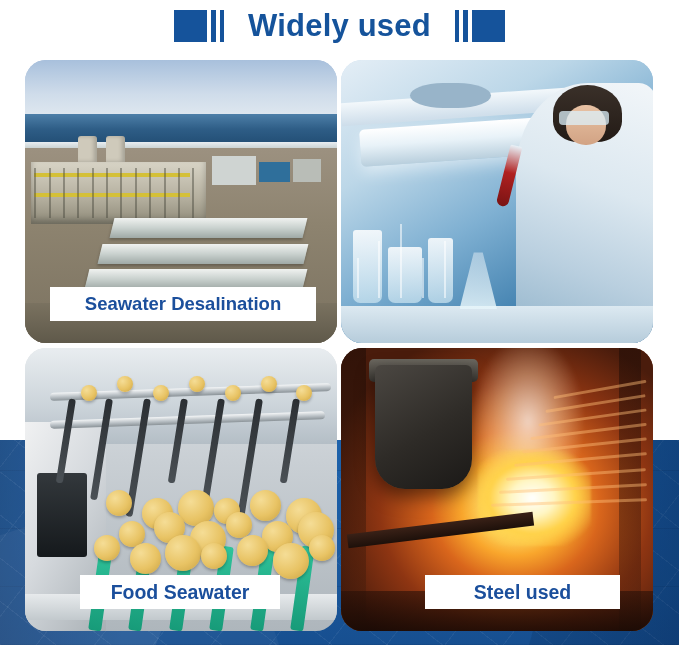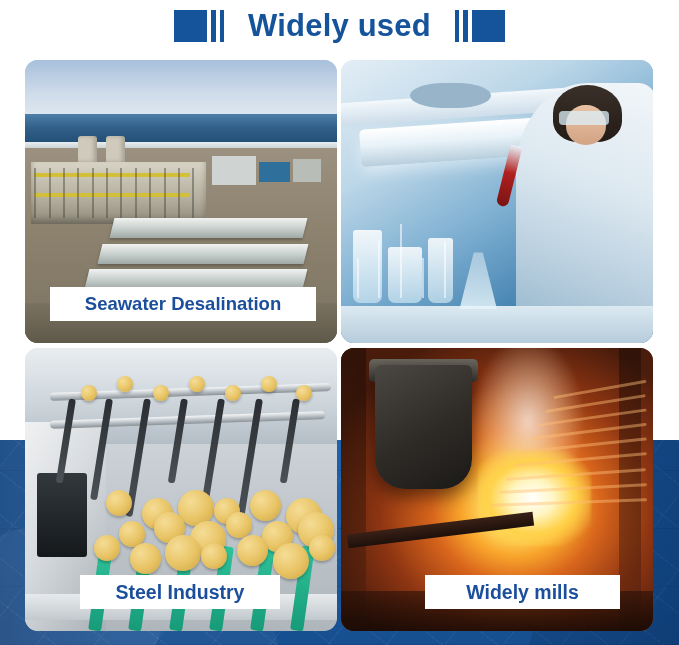--- a/index.html
+++ b/index.html
@@ -116,21 +116,21 @@
     position: absolute;
     left: 25px;
     top: 60px;
     width: 630px;
     height: 567px;
   }
   .card {
     position: absolute;
     width: 312px;
     height: 283px;
-    border-radius: 13px;
+    border-radius: 21px;
     overflow: hidden;
   }
   .card.tl { left: 0;     top: 0; }
   .card.tr { left: 316px; top: 0; }
   .card.bl { left: 0;     top: 288px; }
   .card.br { left: 316px; top: 288px; }
 
   .photo {
     position: absolute;
     inset: 0;
@@ -399,21 +399,21 @@
           <div class="biscuit" style="left: 79.5%; top: 69%; width: 36px; height: 36px;"></div>
           <div class="biscuit" style="left: 91%; top: 66%; width: 26px; height: 26px;"></div>
           <div class="biscuit" style="left: 18%; top: 13%; width: 16px; height: 16px;"></div>
           <div class="biscuit" style="left: 29.5%; top: 10%; width: 16px; height: 16px;"></div>
           <div class="biscuit" style="left: 41%; top: 13%; width: 16px; height: 16px;"></div>
           <div class="biscuit" style="left: 52.5%; top: 10%; width: 16px; height: 16px;"></div>
           <div class="biscuit" style="left: 64%; top: 13%; width: 16px; height: 16px;"></div>
           <div class="biscuit" style="left: 75.5%; top: 10%; width: 16px; height: 16px;"></div>
           <div class="biscuit" style="left: 87%; top: 13%; width: 16px; height: 16px;"></div>
         </div>
-      <div class="plate bl">Steel Industry</div>
+      <div class="plate bl">Food Seawater</div>
     </div>
 
     <div class="card br">
       <div class="photo p4">
         <div class="backdrop"></div>
         <div class="column c1"></div>
         <div class="column c2"></div>
         <div class="ladle-rim"></div>
         <div class="ladle"></div>
         <div class="smoke"></div>
@@ -423,17 +423,17 @@
       <div class="wire" style="top: 14%; width: 30%; transform: rotate(-10deg);"></div>
           <div class="wire" style="top: 19%; width: 32.5%; transform: rotate(-9deg);"></div>
           <div class="wire" style="top: 24%; width: 35%; transform: rotate(-8deg);"></div>
           <div class="wire" style="top: 29%; width: 37.5%; transform: rotate(-7deg);"></div>
           <div class="wire" style="top: 34%; width: 40%; transform: rotate(-6deg);"></div>
           <div class="wire" style="top: 39%; width: 42.5%; transform: rotate(-5deg);"></div>
           <div class="wire" style="top: 44%; width: 45%; transform: rotate(-4deg);"></div>
           <div class="wire" style="top: 49%; width: 47.5%; transform: rotate(-3deg);"></div>
           <div class="wire" style="top: 54%; width: 50%; transform: rotate(-2deg);"></div>
         </div>
-      <div class="plate br">Widely mills</div>
+      <div class="plate br">Steel used</div>
     </div>
 
   </div>
 </div>
 
 </body></html>

